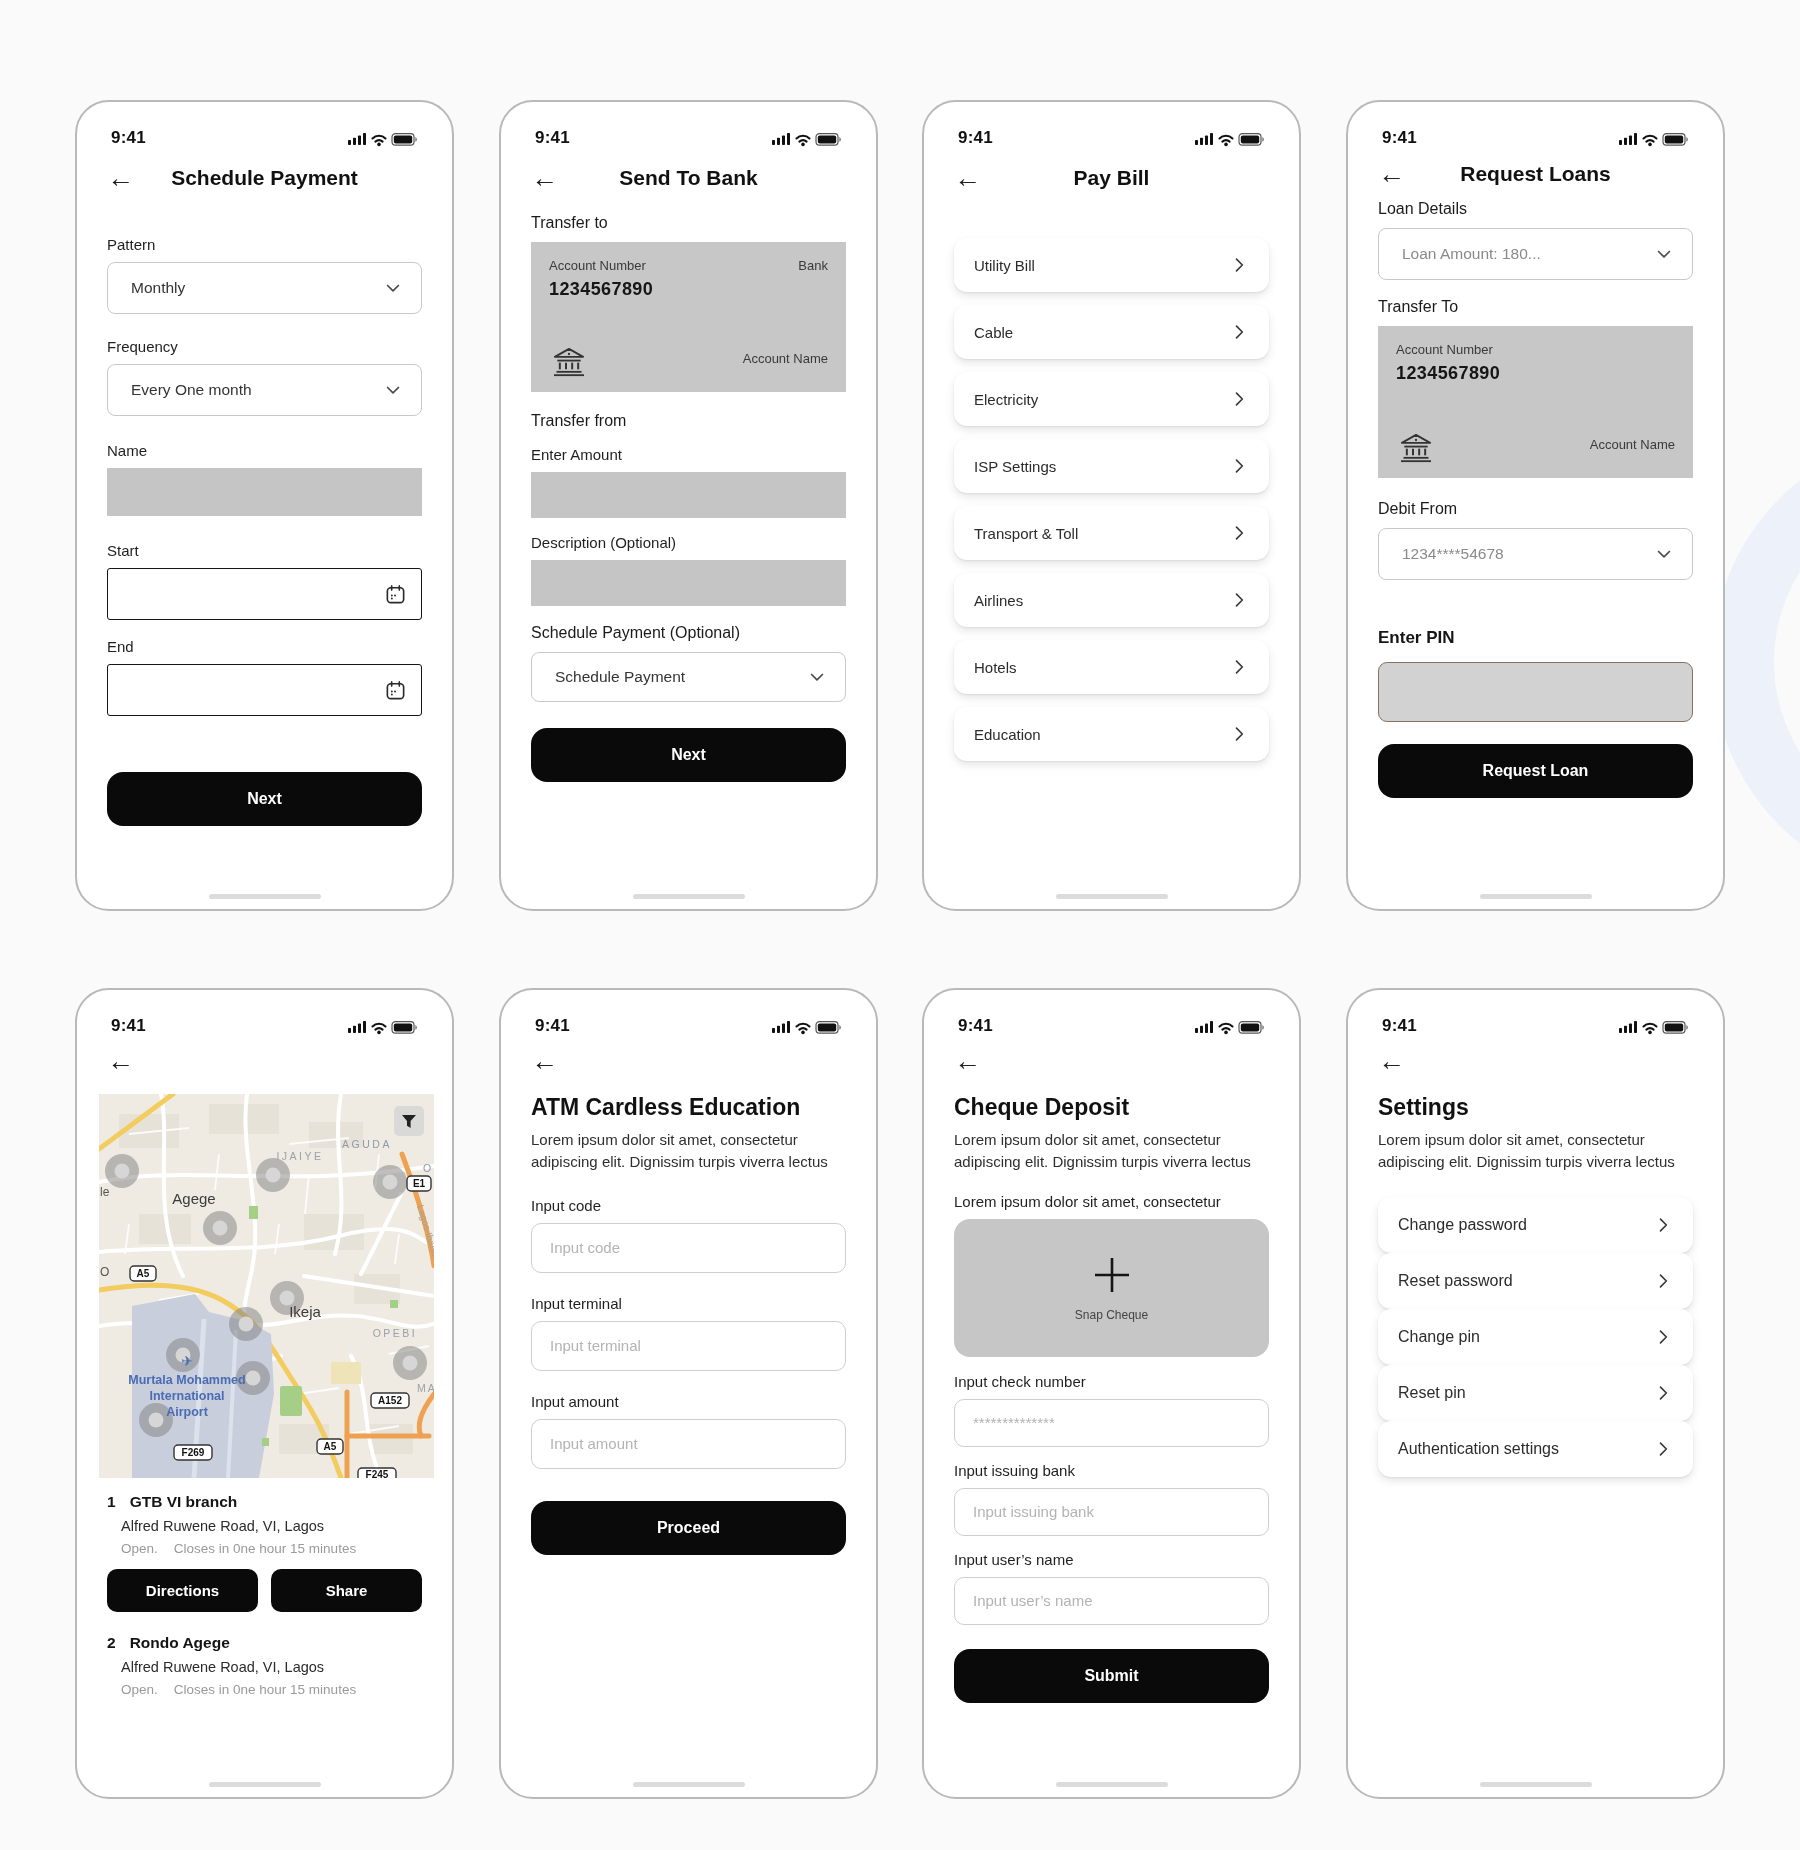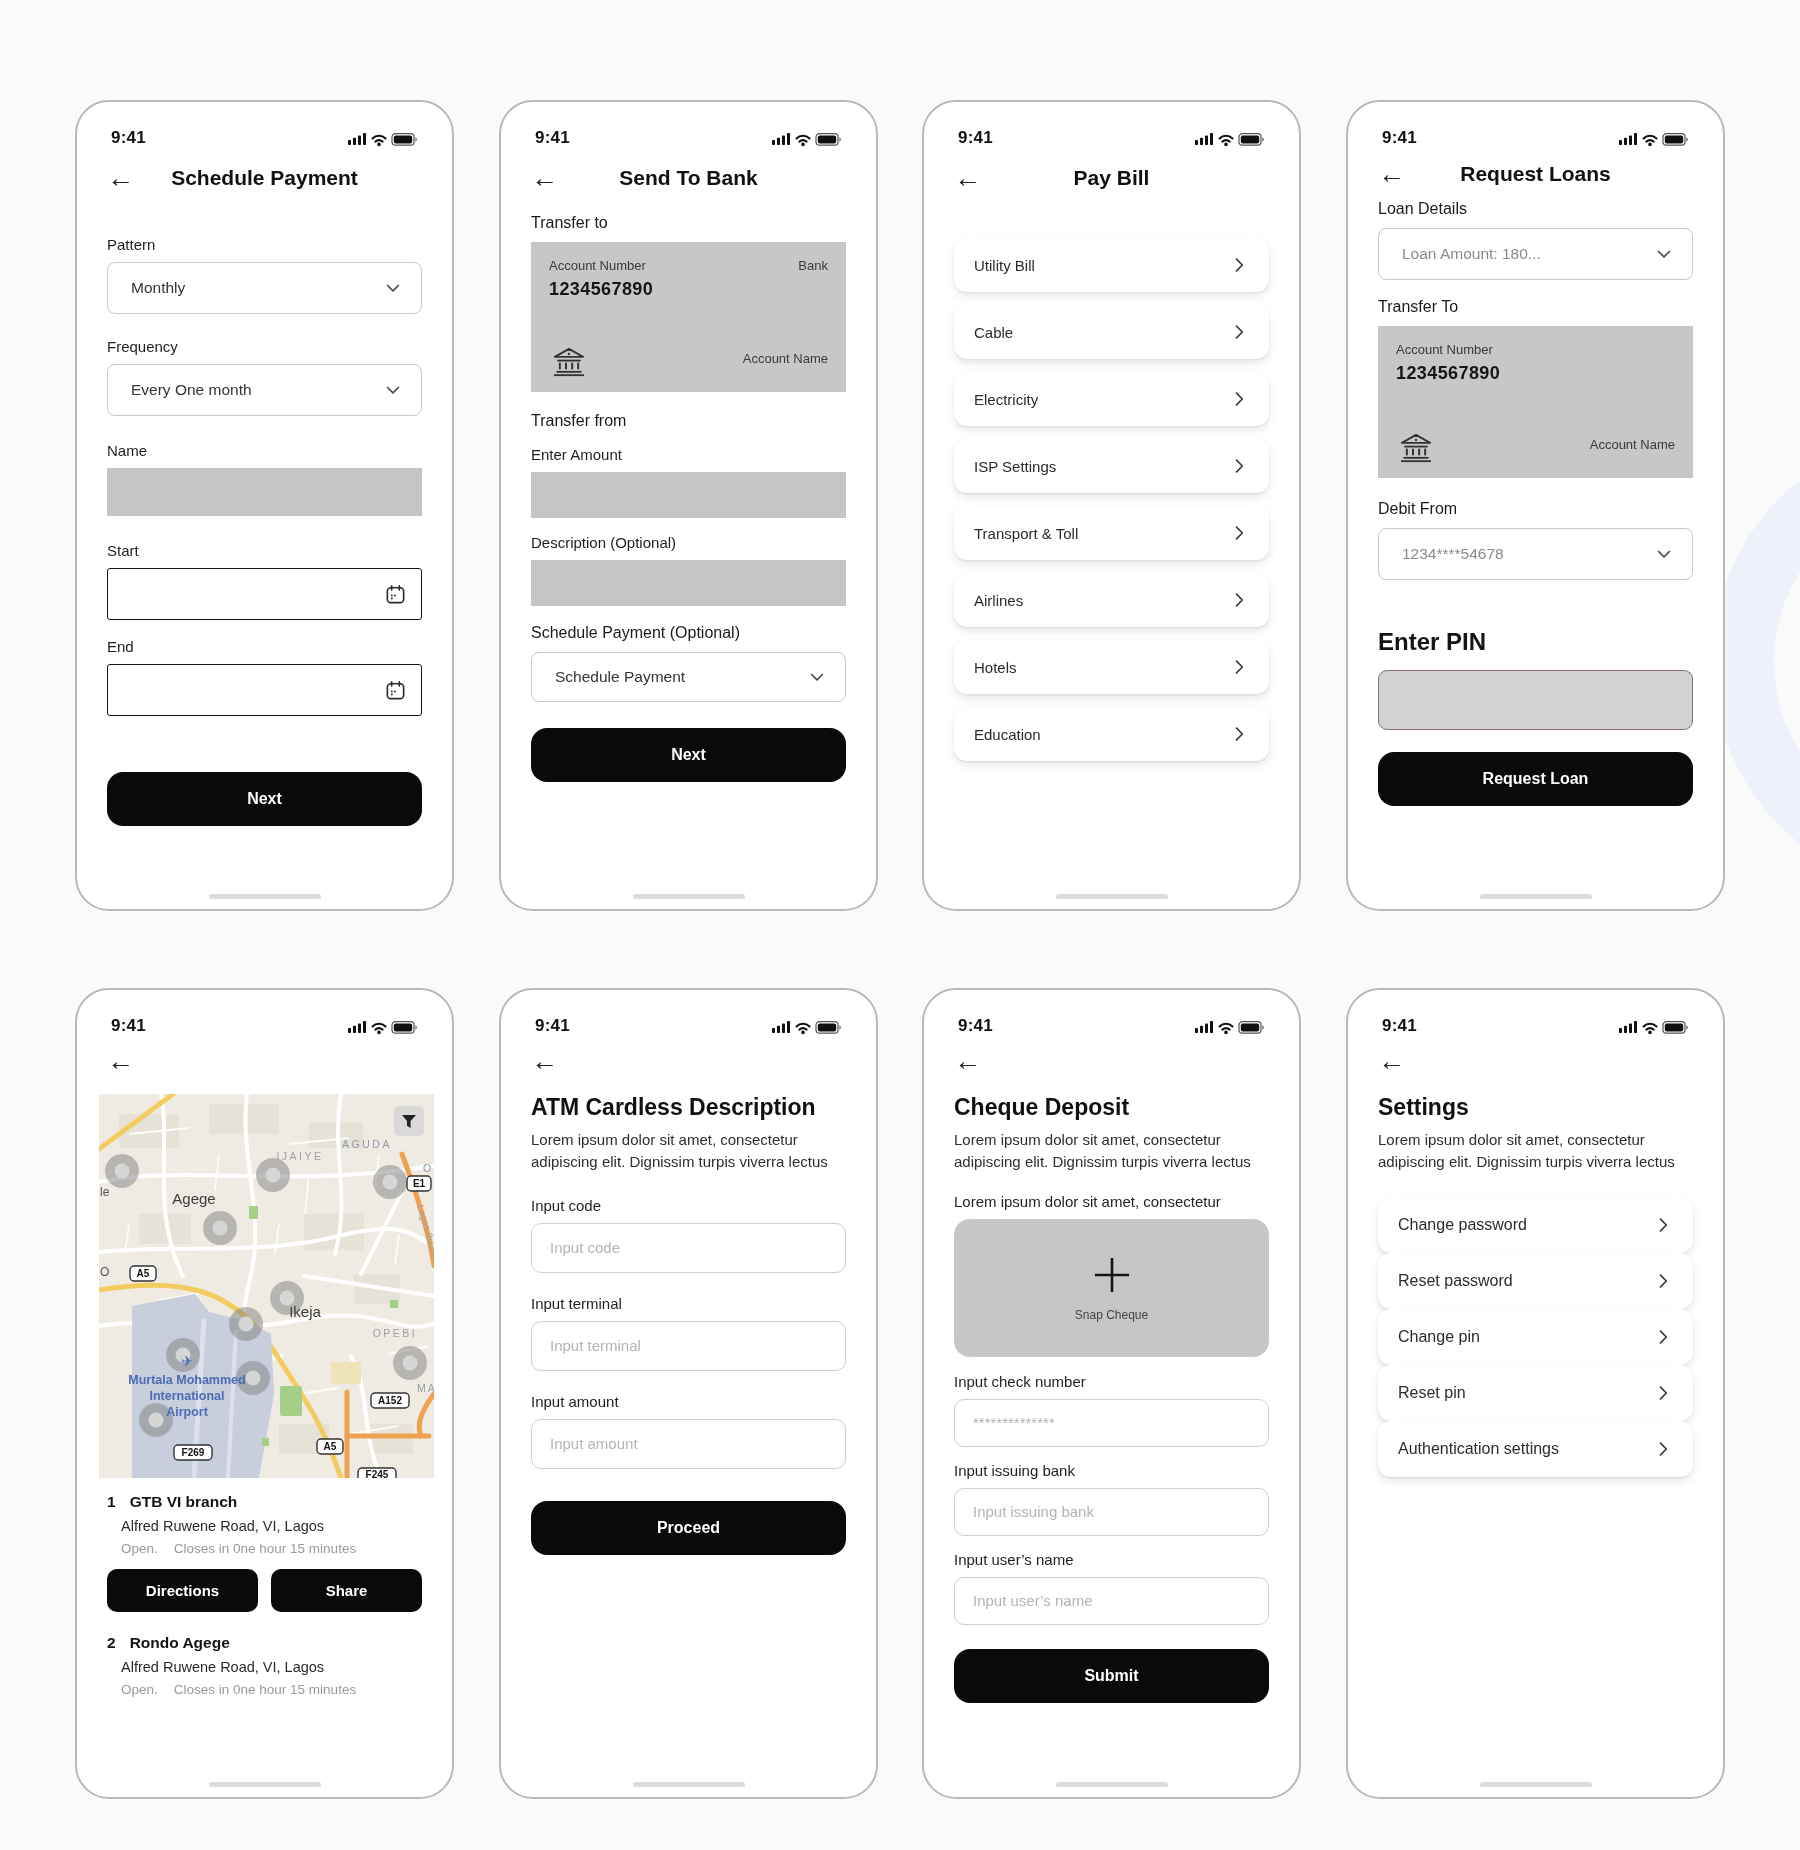--- a/index.html
+++ b/index.html
@@ -300,21 +300,21 @@
         </svg>
       <div class="acct-name">Account Name</div>
     </div>
     <div style="margin-top:22px;" class="label-lg">Debit From</div>
     <div class="select">
       <span class="sel-text muted">1234****54678</span>
       <svg class="chevd" viewBox="0 0 24 24">
           <use href="#chev-down"></use>
         </svg>
     </div>
-    <div style="margin-top:48px;font-size:24px;font-weight:600;color:#151515;">Enter PIN</div>
+    <div style="margin-top:48px;font-size:17px;font-weight:600;color:#151515;">Enter PIN</div>
     <div class="pin-input" style="margin-top:14px;"></div>
     <button class="btn-black" style="margin-top:22px;">Request Loan</button>
     <div class="home-bar"></div>
   </div>
 
   <div class="phone" style="left:75px;top:988px;">
     <div class="statusbar">
       <span class="sb-time">9:41</span>
       <span class="sb-icons">
           <svg width="70" height="17" viewBox="0 0 70 17">
@@ -519,21 +519,21 @@
   <div class="phone" style="left:499px;top:988px;">
     <div class="statusbar">
       <span class="sb-time">9:41</span>
       <span class="sb-icons">
           <svg width="70" height="17" viewBox="0 0 70 17">
             <use href="#sb-right"></use>
           </svg>
         </span>
     </div>
     <div class="backrow"><span class="back" style="position:static;">←</span></div>
-    <div class="big-title">ATM Cardless Description</div>
+    <div class="big-title">ATM Cardless Education</div>
     <div class="subtitle">Lorem ipsum dolor sit amet, consectetur adipiscing elit. Dignissim turpis viverra lectus</div>
 
     <div style="margin-top:24px;" class="label">Input code</div>
     <input class="tinput" type="text" placeholder="Input code" style="">
     <div style="margin-top:22px;" class="label">Input terminal</div>
     <input class="tinput" type="text" placeholder="Input terminal" style="">
     <div style="margin-top:22px;" class="label">Input amount</div>
     <input class="tinput" type="text" placeholder="Input amount" style="">
 
     <button class="btn-black" style="margin-top:32px;">Proceed</button>

